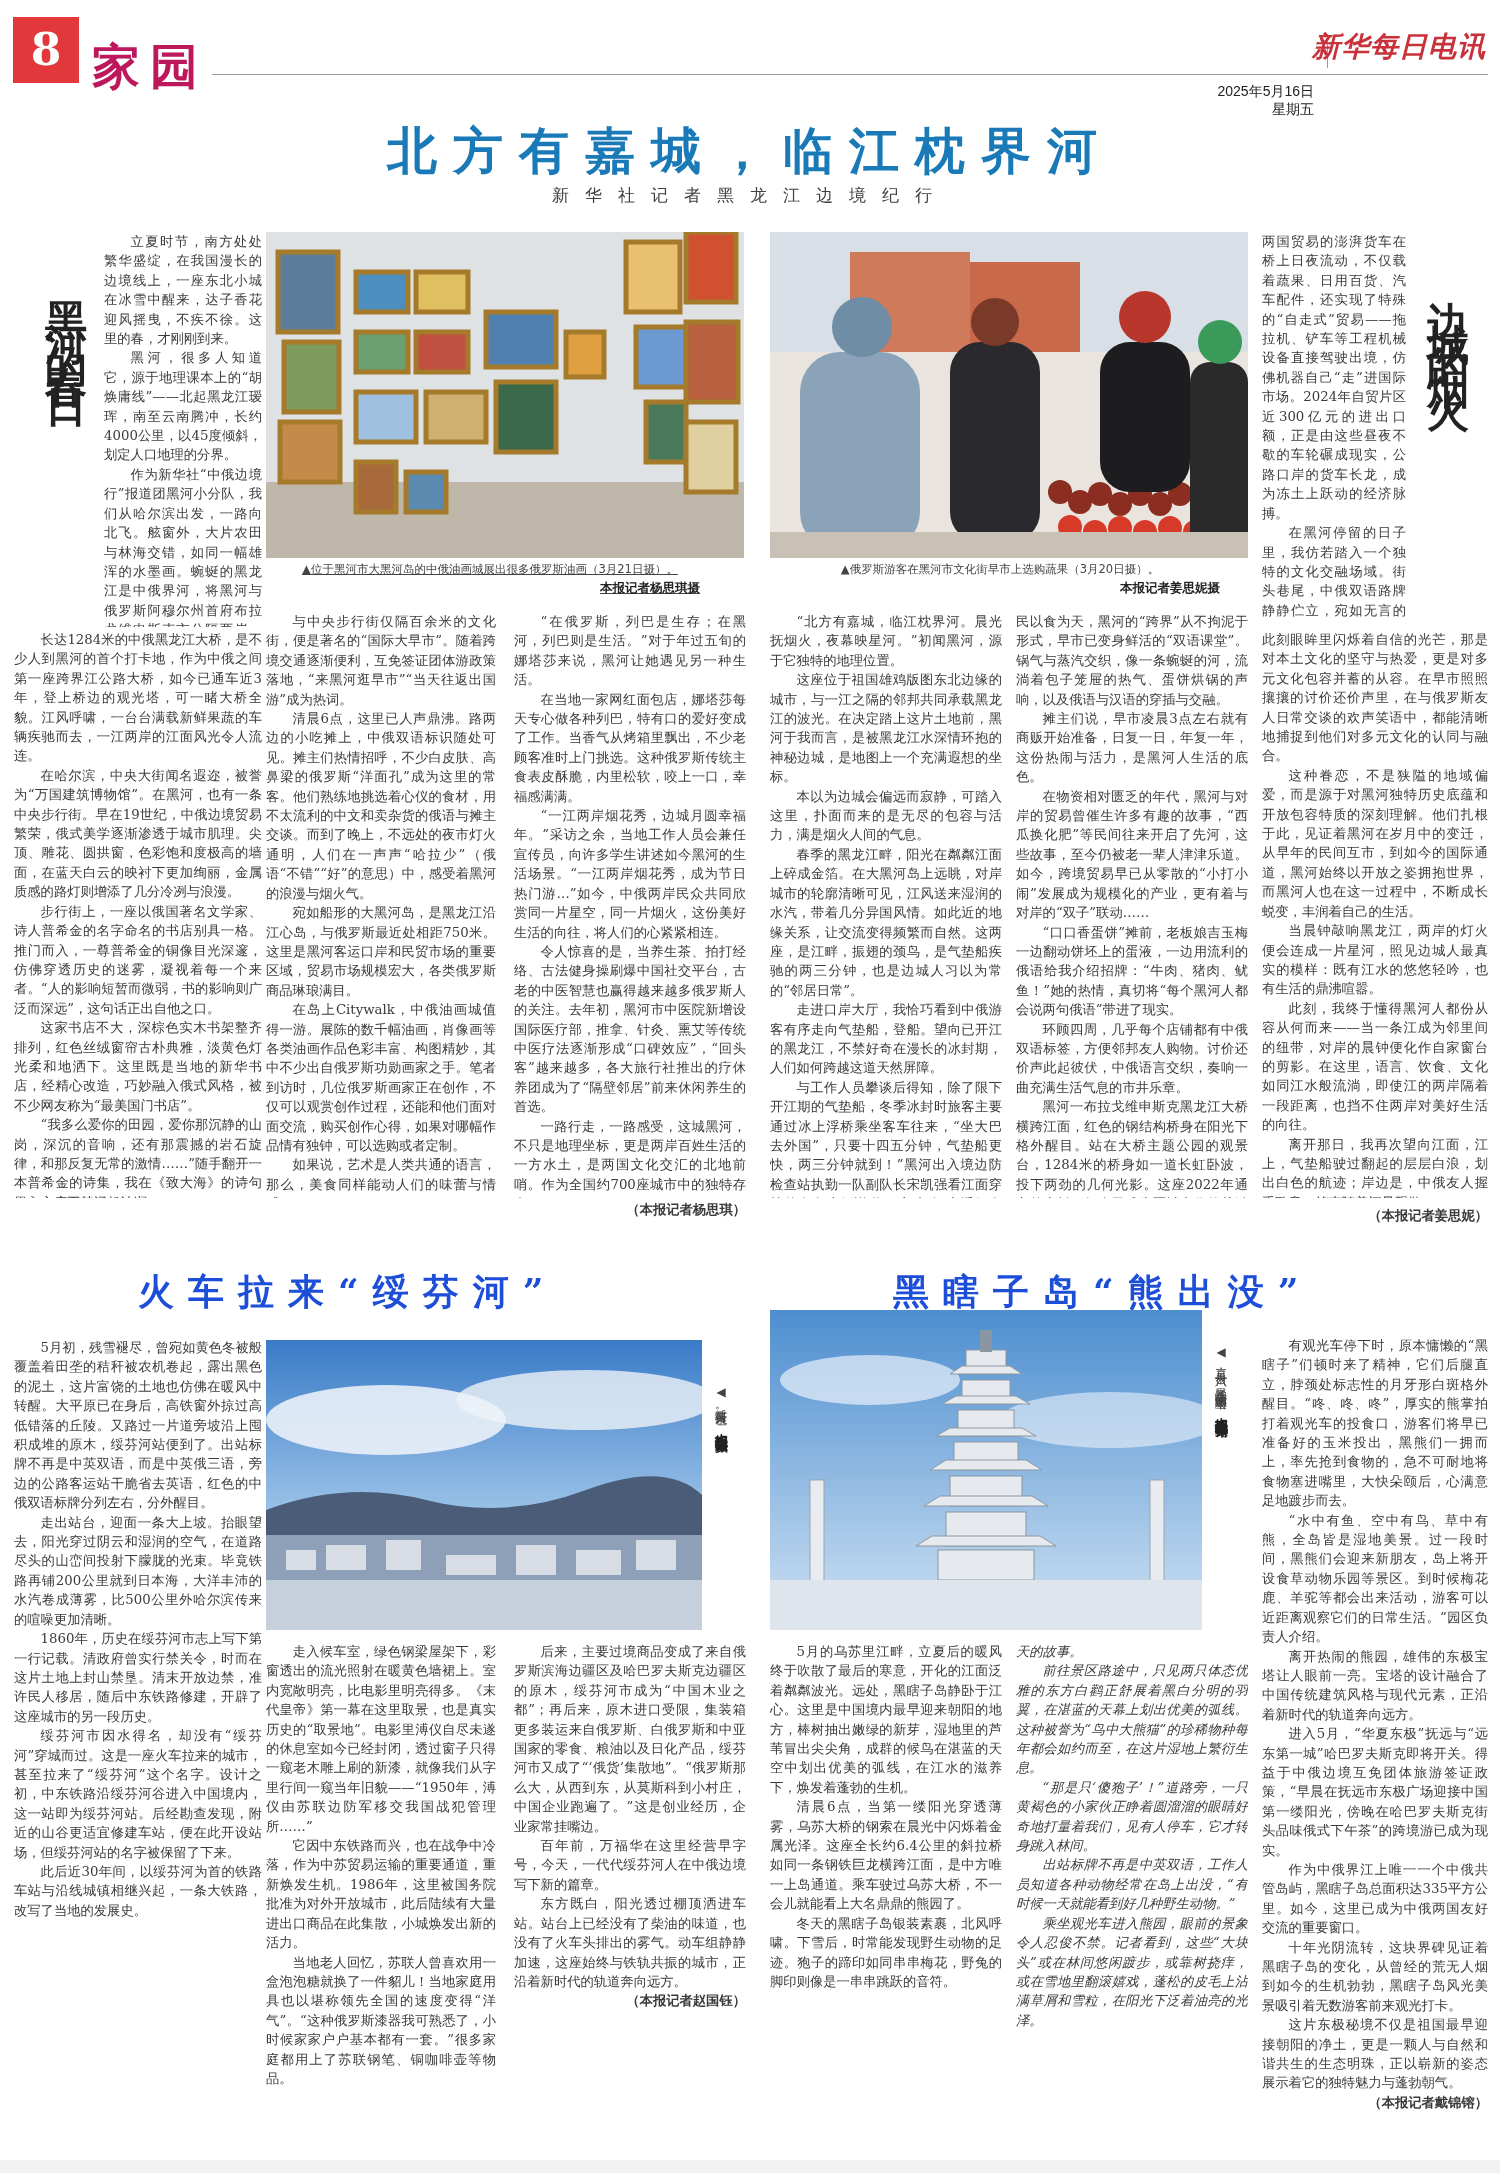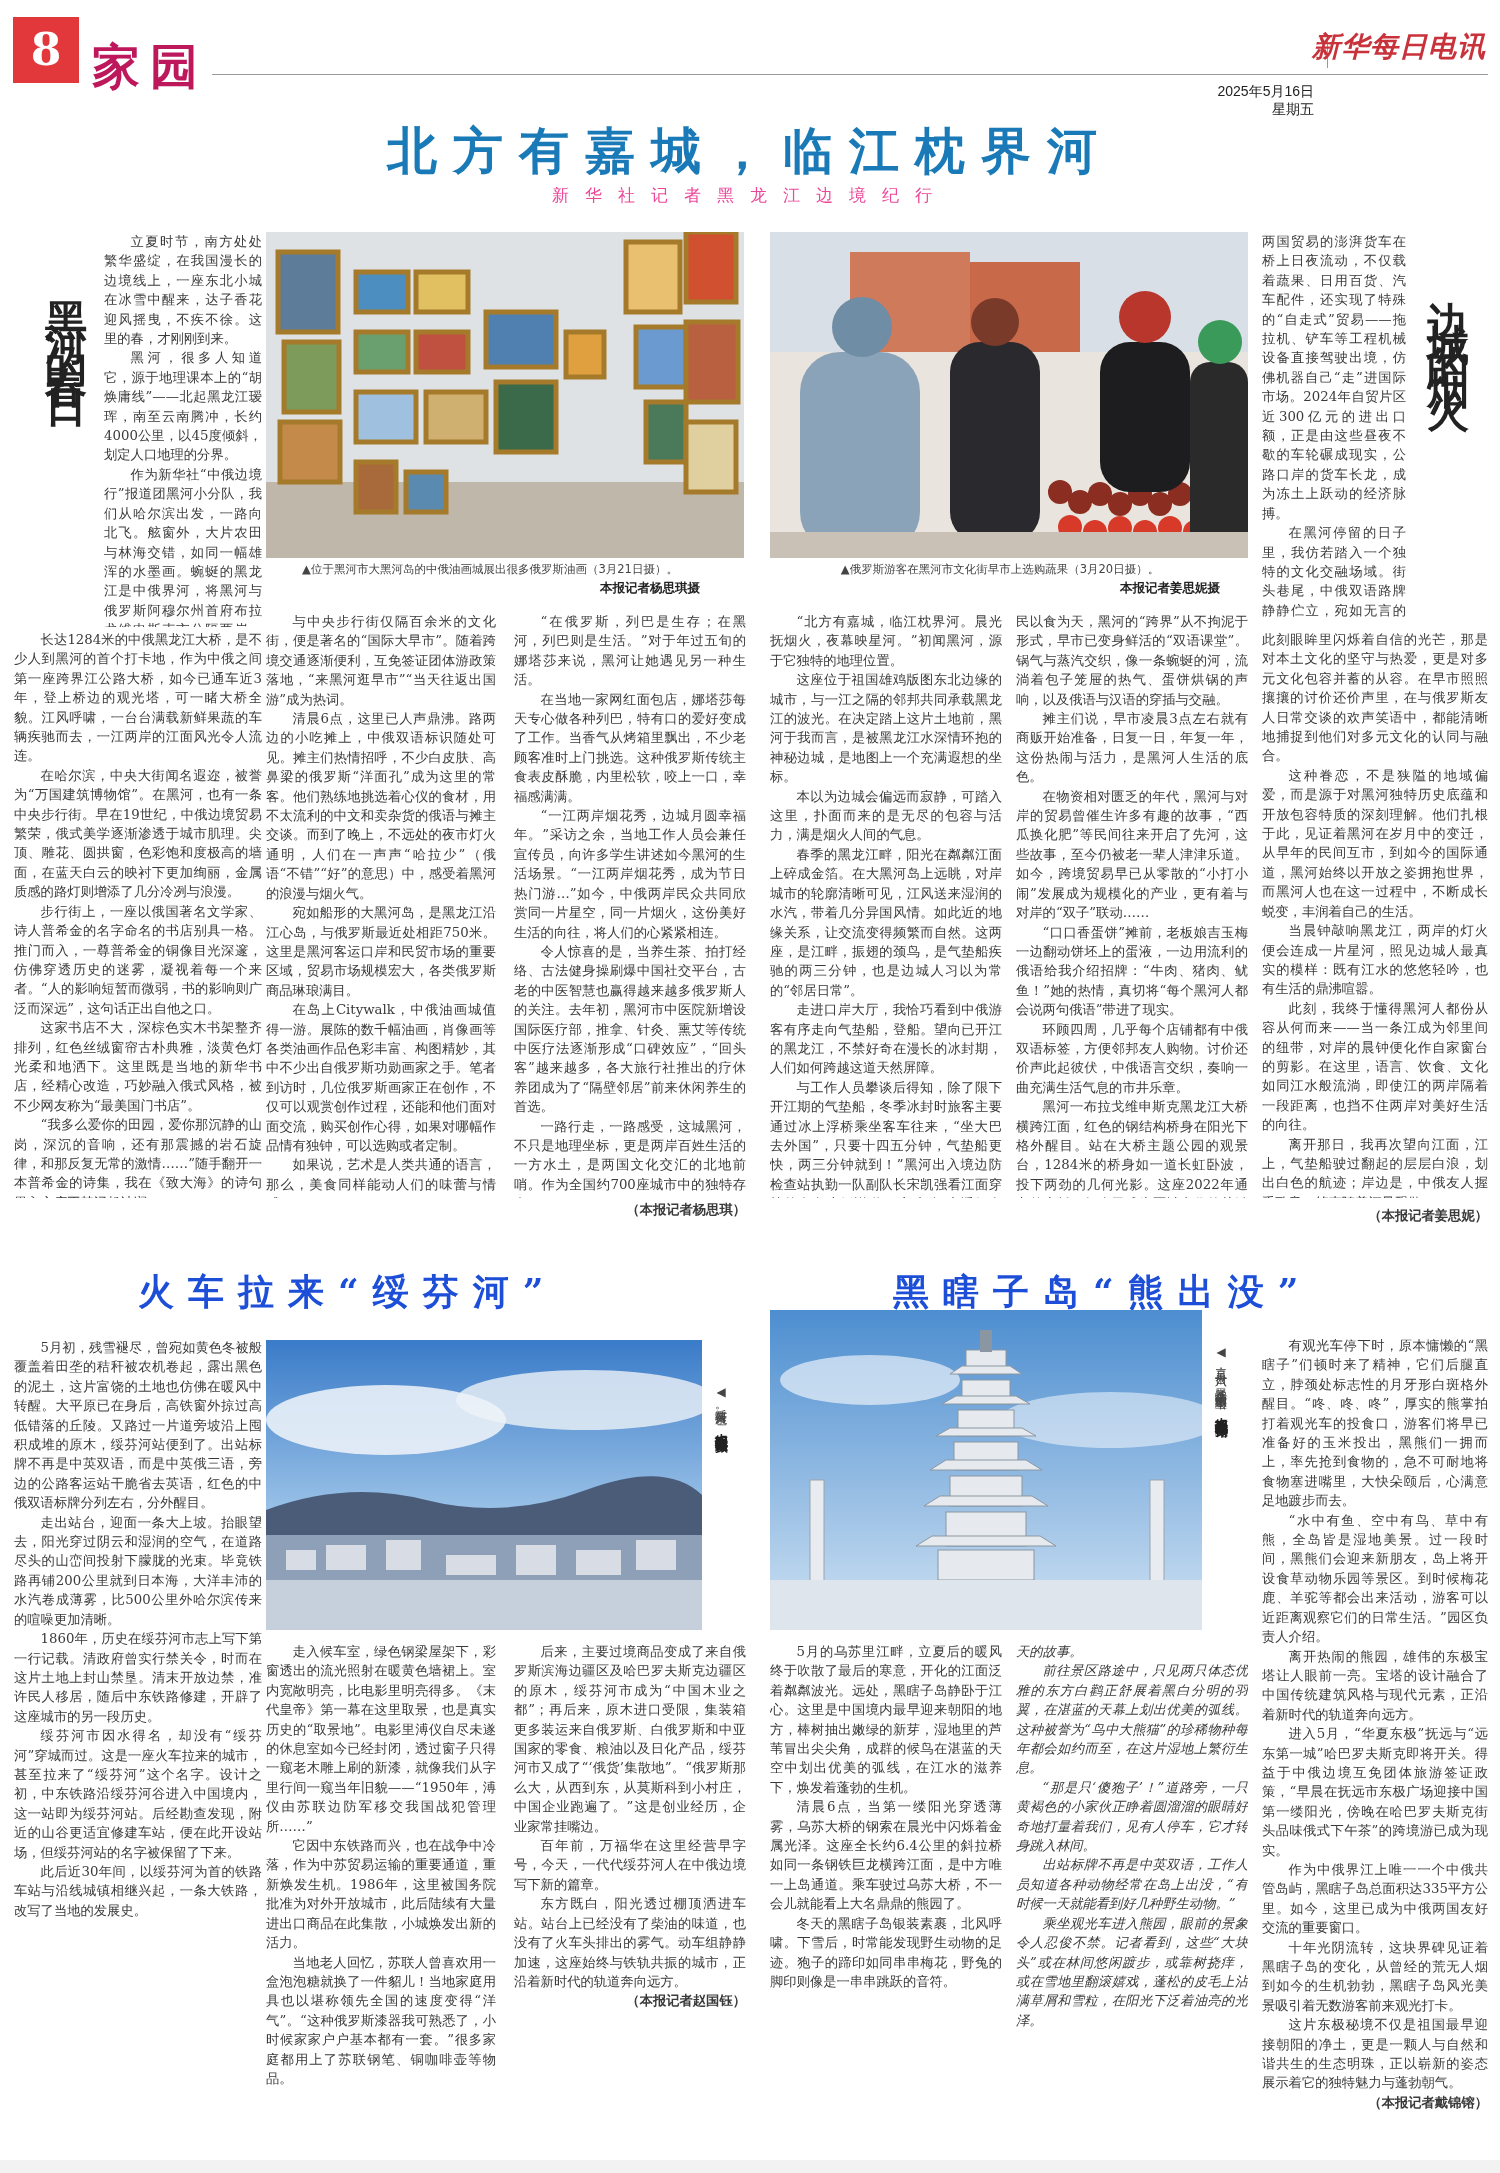--- a/index.html
+++ b/index.html
@@ -13,21 +13,21 @@
   .section-name { position: absolute; left: 92px; top: 35px; font-size: 48px; color: #be185d; font-weight: bold; letter-spacing: 10px; }
   .head-rule { position: absolute; left: 212px; right: 12px; top: 74px; height: 1px; background: #9a9a9a; }
   .date { position: absolute; right: 186px; top: 34px; text-align: right; font-family: "Liberation Sans", sans-serif; font-size: 14px; color: #222; line-height: 18px; margin-top: 48px; }
   .vsep { position: absolute; right: 172px; top: 34px; width: 1px; height: 34px; background: #999; }
   .brand { position: absolute; right: 14px; top: 28px; font-size: 28px; color: #c8323a; font-weight: bold; font-style: italic; letter-spacing: 1px; }
 
   
   .main-title { position: absolute; left: 0; width: 1500px; top: 118px; text-align: center; font-family: "DejaVu Sans", sans-serif;
     font-weight: bold; font-size: 50px; color: #1a7ab8; letter-spacing: 16px; }
   .main-sub { position: absolute; left: 0; width: 1500px; top: 184px; text-align: center; font-family: "DejaVu Sans", sans-serif;
-    font-size: 17px; color: #ec4899; letter-spacing: 16px; }
+    font-size: 17px; color: #404040; letter-spacing: 16px; }
 
   
   .vtitle { position: absolute; font-size: 42px; font-weight: bold; color: #222; writing-mode: vertical-rl; letter-spacing: 22px; font-family: "DejaVu Serif", serif; }
 
   .col { position: absolute; font-size: 13.3px; line-height: 19.4px; color: #3a3a3a; text-align: justify; overflow: hidden; }
   .col p { text-indent: 2em; }
   .col p.noind { text-indent: 0; }
   .byline-right { text-align: right; font-family: "DejaVu Sans", sans-serif; font-weight: bold; text-indent: 0 !important; }
 
   
@@ -88,21 +88,21 @@
       <rect x="420" y="0" width="50" height="70" fill="#d05030"></rect>
       <rect x="370" y="95" width="50" height="60" fill="#6a9ad0"></rect>
       <rect x="420" y="90" width="52" height="80" fill="#b86040"></rect>
       <rect x="380" y="170" width="40" height="60" fill="#4a7a5a"></rect>
       <rect x="420" y="190" width="50" height="70" fill="#e0d0a0"></rect>
       <rect x="90" y="230" width="40" height="50" fill="#a86a3a"></rect>
       <rect x="140" y="240" width="40" height="40" fill="#5a8ab0"></rect>
     </g>
   </svg>
 </div>
-<div class="cap" style="left:280px; top:562px; width:420px;">
+<div class="cap" style="left:280px; top:562px; width:420px;text-decoration:underline;">
   <span>▲位于黑河市大黑河岛的中俄油画城展出很多俄罗斯油画（3月21日摄）。</span>
   <span class="credit">本报记者杨思琪摄</span>
 </div>
 
 <div class="col" style="left:14px; top:630px; width:248px; height:568px;">
   <p>长达1284米的中俄黑龙江大桥，是不少人到黑河的首个打卡地，作为中俄之间第一座跨界江公路大桥，如今已通车近3年，登上桥边的观光塔，可一睹大桥全貌。江风呼啸，一台台满载新鲜果蔬的车辆疾驰而去，一江两岸的江面风光令人流连。</p>
   <p>在哈尔滨，中央大街闻名遐迩，被誉为“万国建筑博物馆”。在黑河，也有一条中央步行街。早在19世纪，中俄边境贸易繁荣，俄式美学逐渐渗透于城市肌理。尖顶、雕花、圆拱窗，色彩饱和度极高的墙面，在蓝天白云的映衬下更加绚丽，金属质感的路灯则增添了几分冷冽与浪漫。</p>
   <p>步行街上，一座以俄国著名文学家、诗人普希金的名字命名的书店别具一格。推门而入，一尊普希金的铜像目光深邃，仿佛穿透历史的迷雾，凝视着每一个来者。“人的影响短暂而微弱，书的影响则广泛而深远”，这句话正出自他之口。</p>
   <p>这家书店不大，深棕色实木书架整齐排列，红色丝绒窗帘古朴典雅，淡黄色灯光柔和地洒下。这里既是当地的新华书店，经精心改造，巧妙融入俄式风格，被不少网友称为“最美国门书店”。</p>
   <p>“我多么爱你的田园，爱你那沉静的山岗，深沉的音响，还有那震撼的岩石旋律，和那反复无常的激情……”随手翻开一本普希金的诗集，我在《致大海》的诗句里入心底不禁涌起波澜。</p>

